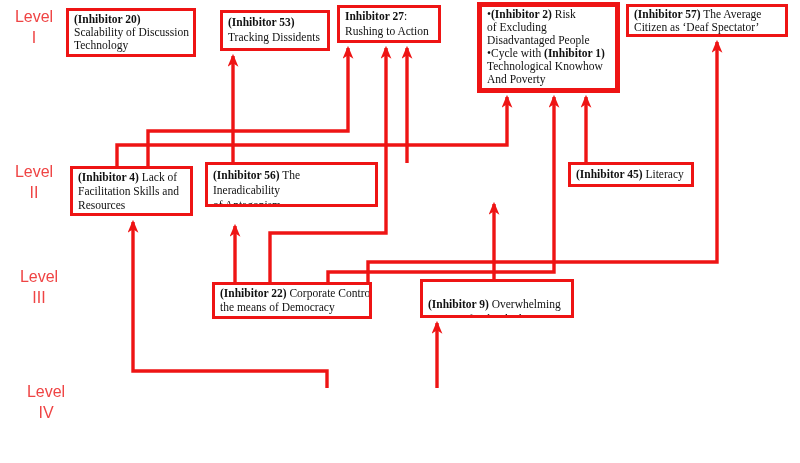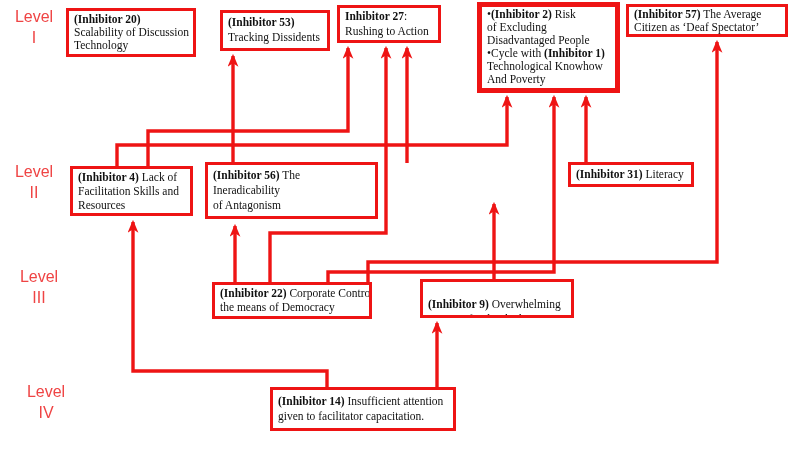--- a/index.html
+++ b/index.html
@@ -71,19 +71,18 @@
       <div class="lvl" style="left: 12px; top: 266px; width: 54px;">Level<br>III</div>
       <div class="lvl" style="left: 19px; top: 381px; width: 54px;">Level<br>IV</div>
     </div>
   <div id="nodes-layer" class="layer">
       <div class="box" style="left: 66px; top: 8px; width: 130px; height: 49px; border-width: 3px; line-height: 13px; padding-top: 2px;"><b>(Inhibitor 20)</b><br><b></b>Scalability of Discussion<br><b></b>Technology</div>
       <div class="box" style="left: 220px; top: 10px; width: 110px; height: 41px; border-width: 3px; line-height: 15px; padding-top: 2px;"><b>(Inhibitor 53)</b><br><b></b>Tracking Dissidents</div>
       <div class="box" style="left: 337px; top: 5px; width: 104px; height: 38px; border-width: 3px; line-height: 15px; padding-top: 1px;"><b>Inhibitor 27</b>:<br><b></b>Rushing to Action</div>
       <div class="box" style="left: 477px; top: 2px; width: 143px; height: 91px; border-width: 5px; line-height: 13px; padding-top: 1px;">•<b>(Inhibitor 2)</b> Risk<br><b></b>of Excluding<br><b></b>Disadvantaged People<br>•Cycle with <b>(Inhibitor 1)</b><br><b></b>Technological Knowhow<br><b></b>And Poverty</div>
       <div class="box" style="left: 626px; top: 4px; width: 162px; height: 33px; border-width: 3px; line-height: 13px; padding-top: 1px;"><b>(Inhibitor 57)</b> The Average<br><b></b>Citizen as ‘Deaf Spectator’</div>
       <div class="box" style="left: 70px; top: 166px; width: 123px; height: 50px; border-width: 3px; line-height: 14px; padding-top: 1px;"><b>(Inhibitor 4)</b> Lack of<br><b></b>Facilitation Skills and<br><b></b>Resources</div>
-      <div class="box" style="left: 205px; top: 162px; width: 173px; height: 57px; border-width: 3px; line-height: 15px; padding-top: 3px;"><b>(Inhibitor 56)</b> The<br><b></b>Ineradicability<br><b></b>of Antagonism</div>
-      <div class="box" style="left: 568px; top: 162px; width: 126px; height: 25px; border-width: 3px; line-height: 15px; padding-top: 2px;"><b>(Inhibitor 31)</b> Literacy</div>
+      <div class="box" style="left: 205px; top: 162px; width: 173px; height: 45px; border-width: 3px; line-height: 15px; padding-top: 3px;"><b>(Inhibitor 56)</b> The<br><b></b>Ineradicability<br><b></b>of Antagonism</div>
+      <div class="box" style="left: 568px; top: 162px; width: 126px; height: 25px; border-width: 3px; line-height: 15px; padding-top: 2px;"><b>(Inhibitor 45)</b> Literacy</div>
       <div class="box" style="left: 212px; top: 282px; width: 160px; height: 37px; border-width: 3px; line-height: 14px; padding-top: 1px;"><b>(Inhibitor 22)</b> Corporate Control of<br><b></b>the means of Democracy</div>
       <div class="box" style="left: 420px; top: 279px; width: 154px; height: 39px; border-width: 3px; line-height: 15px; padding-top: 15px;"><b>(Inhibitor 9)</b> Overwhelming<br><b></b>variety of individual concerns</div>
-      <div class="box" style="left: 270px; top: 387px; width: 186px; height: 44px; border-width: 3px; line-height: 15px; padding-top: 4px;"><b>(Inhibitor 14)</b> Insufficient attention<br><b></b>given to facilitator capacitation.</div>
     </div>
 </div>
 
 </body></html>

